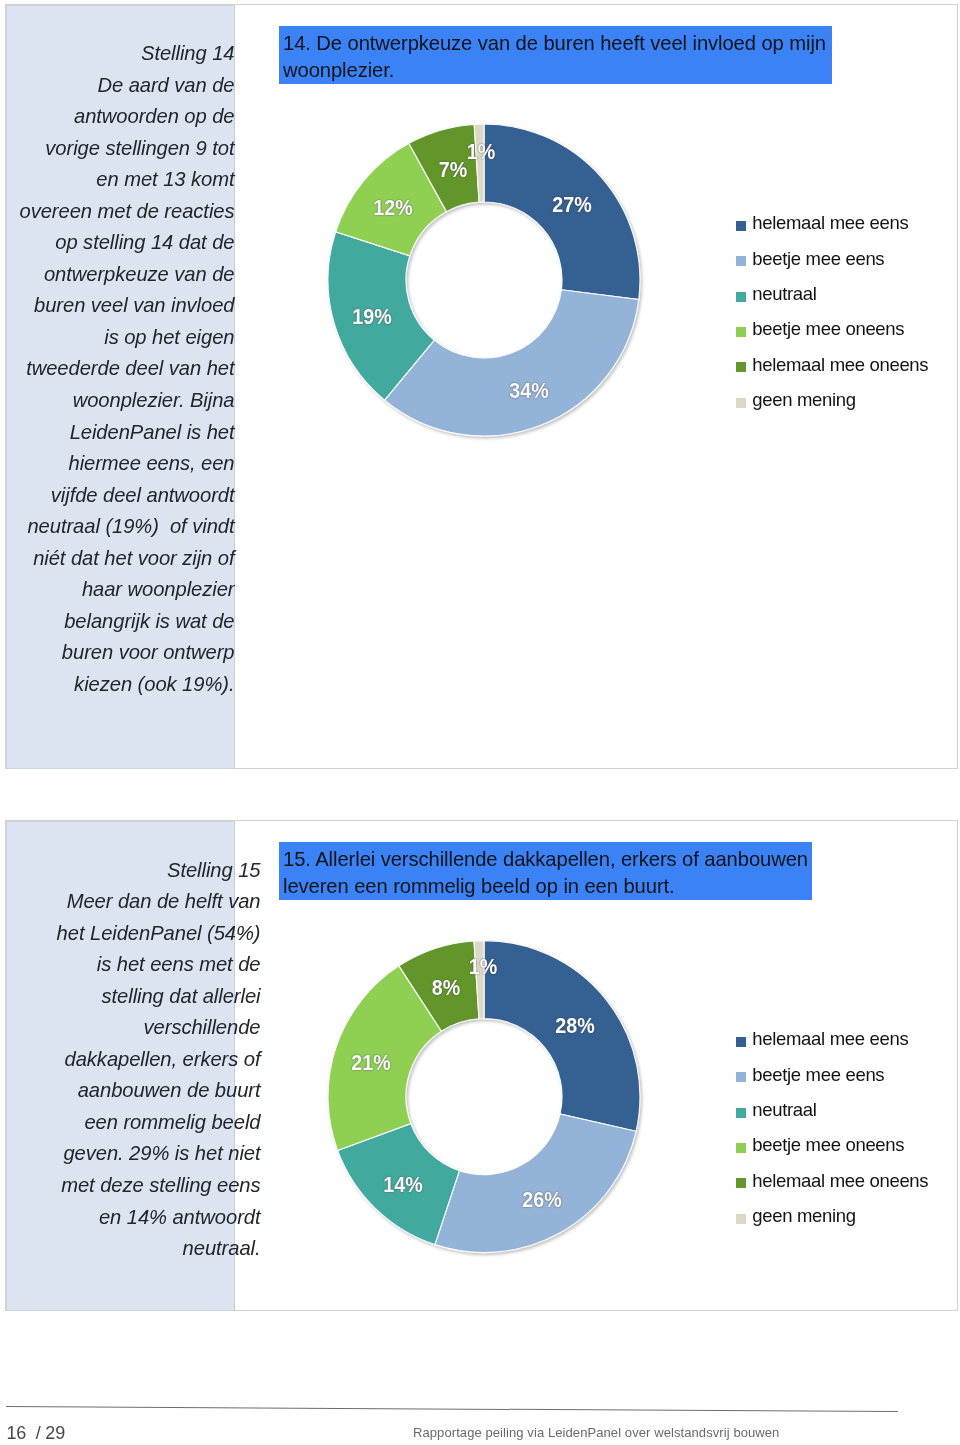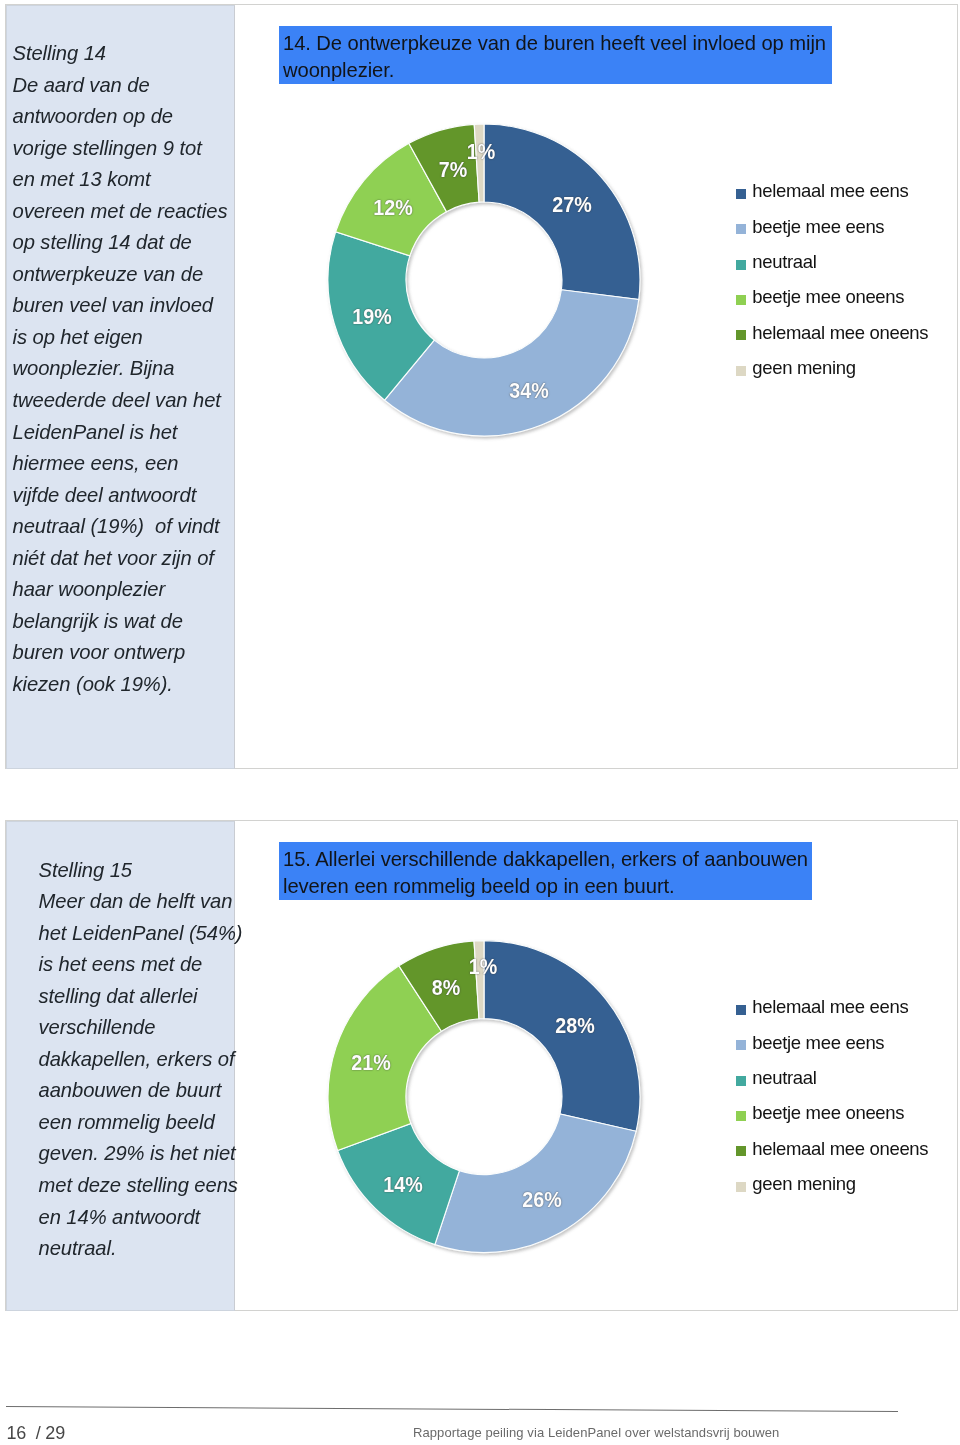--- a/index.html
+++ b/index.html
@@ -8,31 +8,31 @@
        font-family:"Liberation Sans",sans-serif;position:relative;overflow:hidden;}
   .page{position:absolute;left:0;top:0;width:960px;height:1445px;-webkit-font-smoothing:antialiased;}
 
   
   .block{position:absolute;box-sizing:border-box;border:1.2px solid #d2d2d0;}
   .sidecell{position:absolute;box-sizing:border-box;background:#dce4f1;
             border:1px solid #cdd4de;border-right:1.2px solid #c9ccd2;}
 
   
   .narrative{position:absolute;opacity:.999;color:#20262c;font-size:20.2px;line-height:31.55px;
-             letter-spacing:-0.07px;}
+             letter-spacing:-0.07px;text-align:right;}
   .narrative .ttl{font-style:italic;}
   .narrative div{white-space:pre;font-style:italic;}
 
   
   .qbar{position:absolute;box-sizing:border-box;background:#3b82f6;}
   .qbar .ql{position:absolute;opacity:.999;left:4px;color:#111418;font-size:20.2px;
             line-height:26.9px;letter-spacing:-0.08px;white-space:nowrap;}
 
   
-  .legend{position:absolute;}
+  .legend{position:absolute;margin-top:32px;}
   .legend .row{position:absolute;left:0;height:20px;white-space:nowrap;}
   .legend .sw{position:absolute;left:0;top:5px;width:10px;height:10px;}
   .legend .lbl{position:absolute;opacity:.999;left:16.8px;top:-2.6px;font-size:18.5px;color:#131313;
                line-height:20px;letter-spacing:-0.32px;}
 
   
   .donut{position:absolute;left:0;top:0;}
   .donut svg{display:block;overflow:visible;}
   .dlabel{position:absolute;opacity:.999;color:#fdfdfd;font-weight:bold;font-size:22px;
           line-height:22px;transform:translate(-50%,-50%) scaleX(0.895);white-space:nowrap;
@@ -54,22 +54,22 @@
       <div class="ttl">Stelling 14</div>
       <div>De aard van de</div>
       <div>antwoorden op de</div>
       <div>vorige stellingen 9 tot</div>
       <div>en met 13 komt</div>
       <div>overeen met de reacties</div>
       <div>op stelling 14 dat de</div>
       <div>ontwerpkeuze van de</div>
       <div>buren veel van invloed</div>
       <div>is op het eigen</div>
+      <div>tweederde deel van het</div>
       <div>woonplezier. Bijna</div>
-      <div>tweederde deel van het</div>
       <div>LeidenPanel is het</div>
       <div>hiermee eens, een</div>
       <div>vijfde deel antwoordt</div>
       <div>neutraal (19%)  of vindt</div>
       <div>niét dat het voor zijn of</div>
       <div>haar woonplezier</div>
       <div>belangrijk is wat de</div>
       <div>buren voor ontwerp</div>
       <div>kiezen (ook 19%).</div>
     </div>

